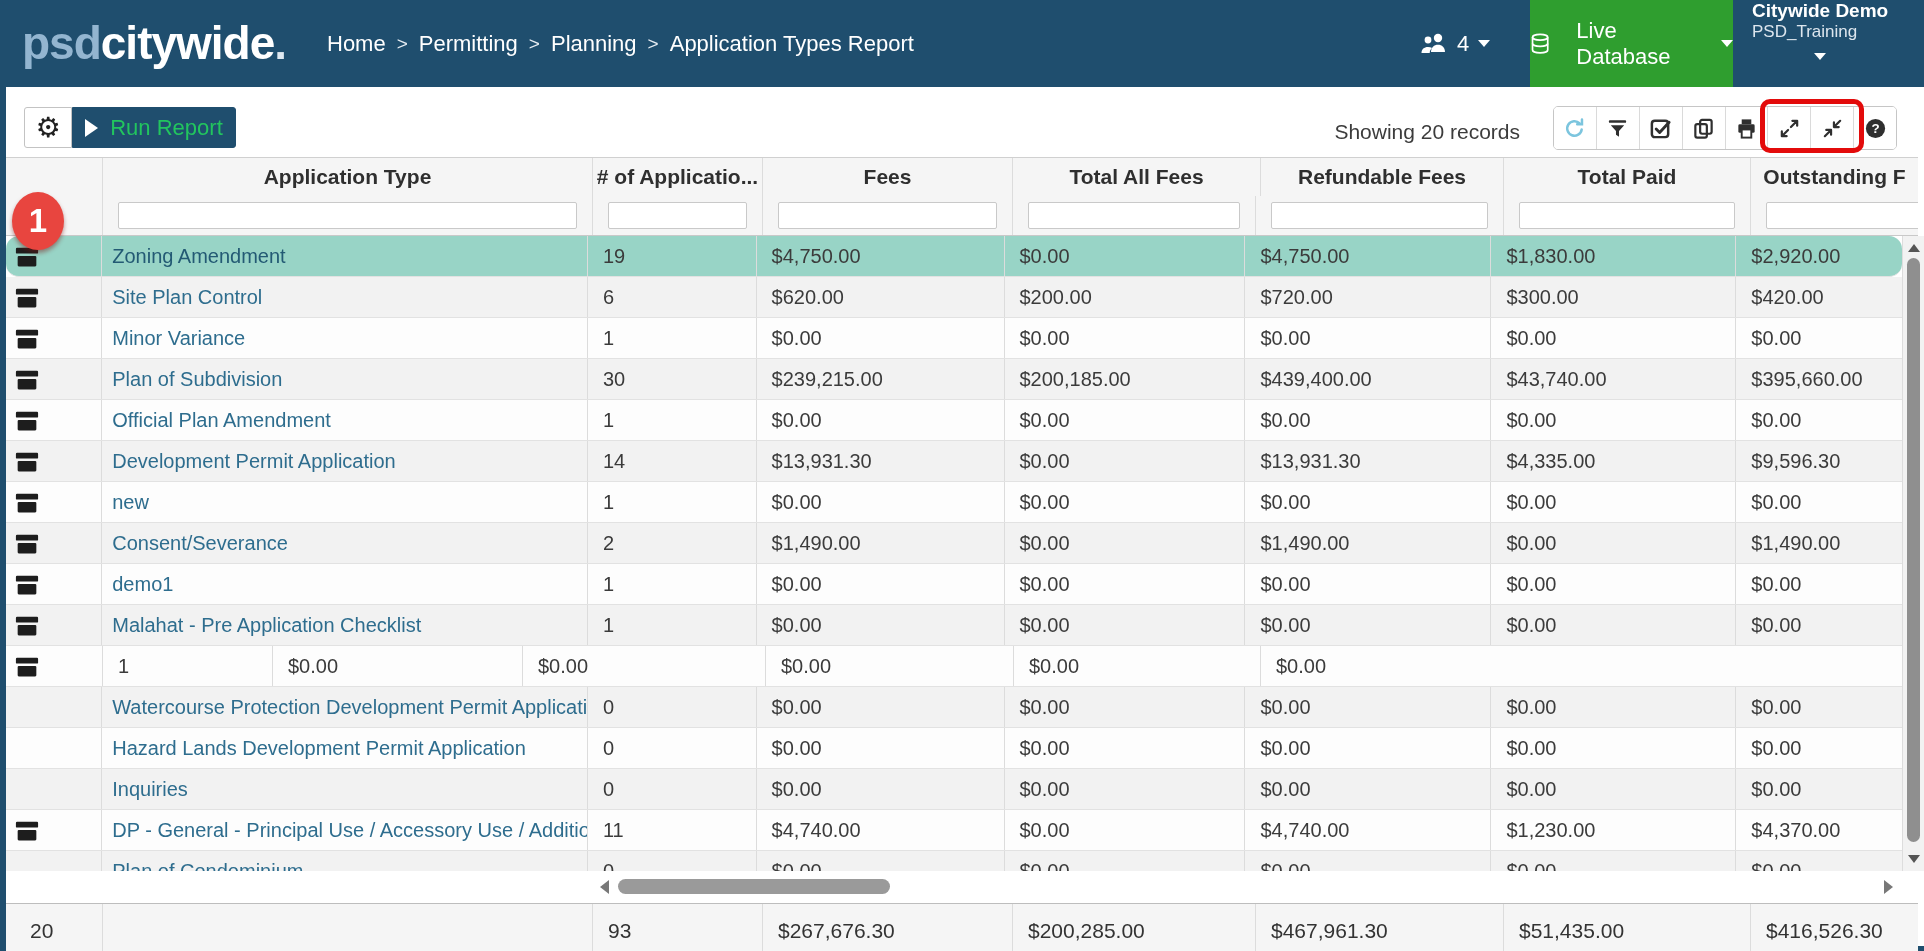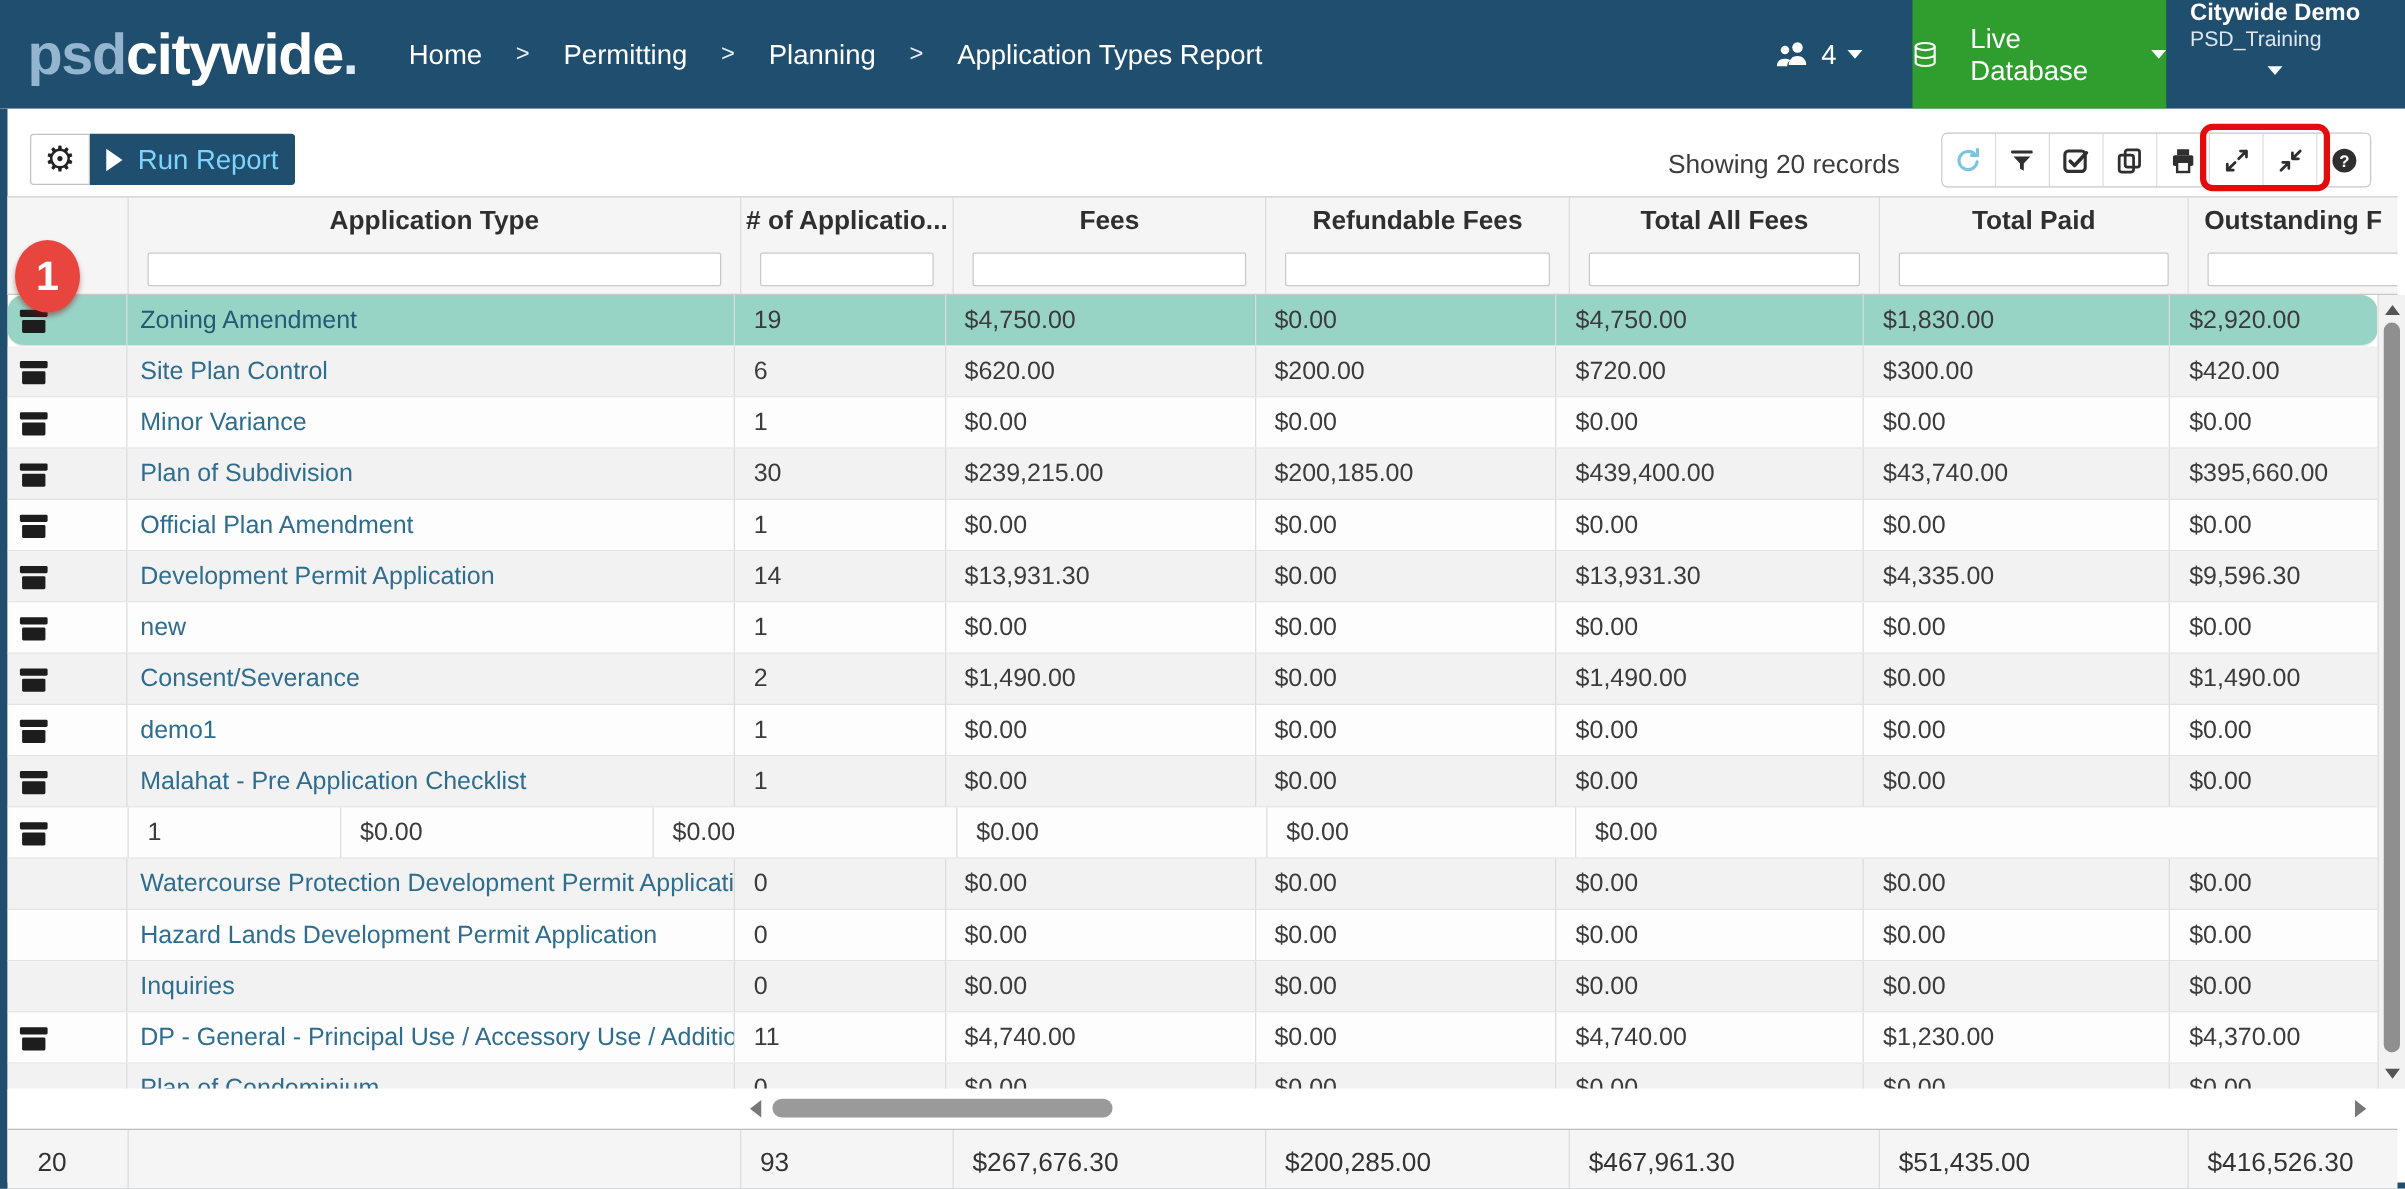--- a/index.html
+++ b/index.html
@@ -11,38 +11,38 @@
   html,body{width:1924px;height:951px;overflow:hidden;background:#fff;
     font-family:"Liberation Sans","DejaVu Sans",sans-serif;color:#3b3b3b;}
   .app{position:absolute;top:0;left:0;width:1924px;height:951px;overflow:hidden;background:#fff;}
 
   
   .navbar{position:absolute;top:0;left:0;width:1924px;height:87px;background:var(--navy);}
   .logo{position:absolute;left:22px;top:0;height:87px;line-height:87px;font-size:46px;font-weight:bold;letter-spacing:-1px;}
   .logo .psd{color:#93b5d0;}
   .logo .cw{color:#ffffff;}
   .logo .dot{color:#dfe9f1;}
-  .breadcrumb{position:absolute;left:327px;top:0;height:87px;display:flex;align-items:center;gap:27px;font-size:22px;color:#fff;}
+  .breadcrumb{position:absolute;left:327px;top:0;height:87px;display:flex;align-items:center;gap:11px;font-size:22px;color:#fff;}
   .breadcrumb .sep{font-size:19px;color:#e8eef4;}
   .crumb{cursor:pointer;}
   .nav-user{position:absolute;left:1418px;top:0;height:87px;display:flex;align-items:center;gap:9px;color:#fff;font-size:22px;cursor:pointer;}
   .caret{width:0;height:0;border-left:6px solid transparent;border-right:6px solid transparent;border-top:7px solid #fff;display:inline-block;}
   .db-btn{position:absolute;left:1530px;top:0;width:203px;height:87px;background:var(--green);display:flex;align-items:center;justify-content:center;gap:26px;color:#fff;font-size:22px;cursor:pointer;}
   .org{position:absolute;left:1752px;top:0;height:87px;display:flex;align-items:center;gap:12px;cursor:pointer;flex-direction:column;}
   .org .lines{display:flex;flex-direction:column;line-height:1.15;}
   .org .name{color:#fff;font-weight:bold;font-size:19px;}
   .org .sub{color:#dde6ee;font-size:17px;}
 
   
   .panel{position:absolute;top:87px;left:0;width:1924px;height:864px;background:#fff;
     border-left:6px solid var(--navy);border-bottom:5px solid var(--navy);}
 
   
   .gear-btn{position:absolute;left:24px;top:107px;width:48px;height:41px;background:#fff;border:1px solid #c3c3c3;border-radius:3px 0 0 3px;display:flex;align-items:center;justify-content:center;cursor:pointer;font-size:28px;color:#222;font-family:"DejaVu Sans",sans-serif;line-height:1;}
-  .run-btn{position:absolute;left:72px;top:107px;width:164px;height:41px;background:var(--navy);border:1px solid var(--navy);border-radius:0 3px 3px 0;display:flex;align-items:center;justify-content:center;gap:12px;color:#7dd3fc;font-size:22px;cursor:pointer;}
+  .run-btn{position:absolute;left:72px;top:107px;width:164px;height:41px;background:var(--navy);border:1px solid var(--navy);border-radius:0 3px 3px 0;display:flex;align-items:center;justify-content:center;gap:12px;color:#22c55e;font-size:22px;cursor:pointer;}
   .play{width:0;height:0;border-top:9px solid transparent;border-bottom:9px solid transparent;border-left:13px solid #fff;}
   .showing{position:absolute;left:1250px;top:120px;width:270px;text-align:right;font-size:21px;color:#3c3c3c;}
   .tgroup{position:absolute;left:1553px;top:106px;width:344px;height:44px;background:#fff;border:1px solid #c6c6c6;border-radius:5px;display:flex;overflow:hidden;}
   .tbtn{flex:1 1 0;display:flex;align-items:center;justify-content:center;border-right:1px solid #dadada;cursor:pointer;background:#fff;}
   .tbtn:last-child{border-right:none;}
   .tbtn svg{width:23px;height:23px;}
   .hl-rect{position:absolute;left:1760px;top:99px;width:104px;height:54px;border:5px solid var(--highlight-red);border-radius:10px;pointer-events:none;}
 
   
   .c{height:100%;border-right:1px solid var(--cell-border);overflow:hidden;white-space:nowrap;}
@@ -198,22 +198,22 @@
       </svg>
     </div>
   </div>
   <div class="hl-rect"></div>
 
   <div class="thead">
     <div class="c c0"></div>
     <div class="c c1">Application Type</div>
     <div class="c c2"># of Applicatio...</div>
     <div class="c c3">Fees</div>
+    <div class="c c5">Total All Fees</div>
     <div class="c c4">Refundable Fees</div>
-    <div class="c c5">Total All Fees</div>
     <div class="c c6">Total Paid</div>
     <div class="c c7">Outstanding F</div>
   </div>
   <div class="tfilter">
     <div class="c c0"></div>
     <div class="c c1">
         <input type="text" style="">
       </div>
     <div class="c c2">
         <input type="text" style="">

